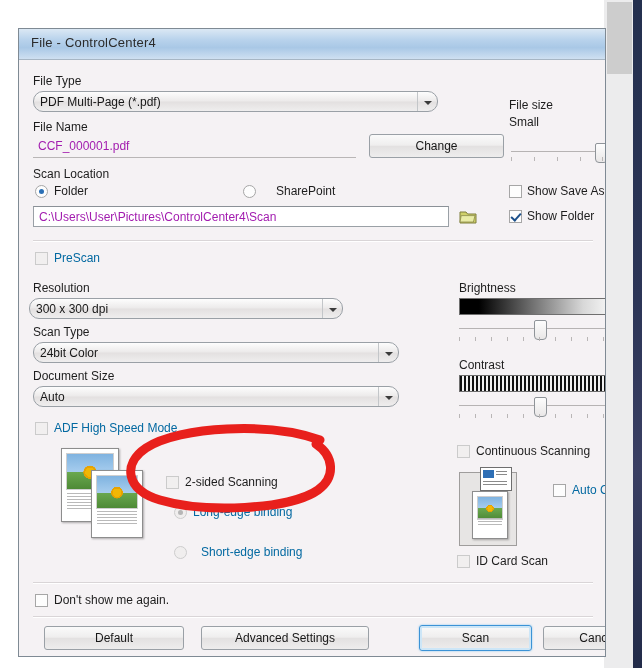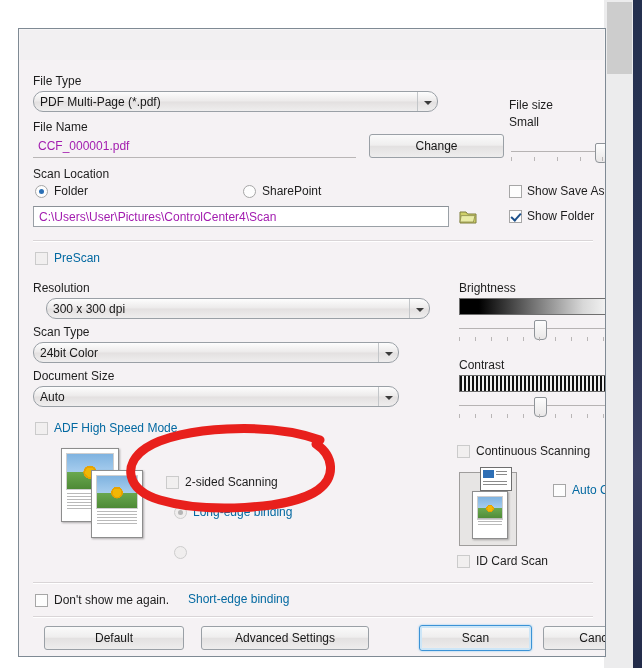--- a/index.html
+++ b/index.html
@@ -155,20 +155,23 @@
 
   <div class="bg-white"></div>
   <div class="bg-page">
     <div class="bg-scrollthumb" style="position:absolute;left:3px;top:2px;"></div>
   </div>
   <div class="bg-navy"></div>
   <div class="bg-bottom-white"></div>
 
   <div class="window">
 
+    <div class="titlebar">
+      <div class="title">File - ControlCenter4</div>
+    </div>
 
     <div class="client">
 
       <div class="lbl" style="left:14px; top:14px;">File Type</div>
       <div class="combo" style="left:14px; top:31px; width:405px;">
         <span class="val">PDF Multi-Page (*.pdf)</span>
         <span class="arrowbox"></span>
       </div>
 
       <div class="lbl" style="left:14px; top:60px;">File Name</div>
@@ -176,39 +179,39 @@
         <span class="val" style="top:2px;">CCF_000001.pdf</span>
       </div>
       <div class="btn" style="left:350px; top:74px; width:135px;">Change</div>
 
       <div class="lbl" style="left:14px; top:107px;">Scan Location</div>
 
       <div class="rb sel" style="left:16px; top:125px;"></div>
       <div class="lbl" style="left:35px; top:124px;">Folder</div>
 
       <div class="rb" style="left:224px; top:125px;"></div>
-      <div class="lbl" style="left:243px; top:124px;">SharePoint</div>
+      <div class="lbl" style="left:257px; top:124px;">SharePoint</div>
 
       <div class="textfield" style="left:14px; top:146px; width:416px;">
         <span class="val">C:\Users\User\Pictures\ControlCenter4\Scan</span>
       </div>
       <div class="folder-icon" style="left:440px; top:149px;">
         <svg width="18" height="15" viewBox="0 0 18 15">
           <path d="M1 3 L7 3 L8.6 5 L17 5 L17 14 L1 14 Z" fill="#cfd06a" stroke="#7e7e3c" stroke-width="1"></path>
           <path d="M2.2 6.6 L16 6.6 L14.4 13 L1 13 Z" fill="#e9eca6" stroke="#8a8a4a" stroke-width=".8"></path>
         </svg>
       </div>
 
       <div class="sep" style="left:14px; top:180px; width:560px;"></div>
 
       <div class="cb dim" style="left:16px; top:192px;"></div>
       <div class="lbl dim" style="left:35px; top:191px;">PreScan</div>
 
       <div class="lbl" style="left:14px; top:221px;">Resolution</div>
-      <div class="combo" style="left:27px; top:238px; width:384px;">
+      <div class="combo" style="left:10px; top:238px; width:314px;">
         <span class="val">300 x 300 dpi</span>
         <span class="arrowbox"></span>
       </div>
 
       <div class="lbl" style="left:14px; top:265px;">Scan Type</div>
       <div class="combo" style="left:14px; top:282px; width:366px;">
         <span class="val">24bit Color</span>
         <span class="arrowbox"></span>
       </div>
 
@@ -243,21 +246,21 @@
           </div>
       </div>
 
       <div class="cb dim" style="left:147px; top:416px;"></div>
       <div class="lbl" style="left:166px; top:415px;">2-sided Scanning</div>
 
       <div class="rb sel dim" style="left:155px; top:446px;"></div>
       <div class="lbl dim" style="left:174px; top:445px;">Long-edge binding</div>
 
       <div class="rb dim" style="left:155px; top:486px;"></div>
-      <div class="lbl dim" style="left:169px; top:485px;margin-top:47px;">Short-edge binding</div>
+      <div class="lbl dim" style="left:182px; top:485px;">Short-edge binding</div>
 
       <div class="sep" style="left:14px; top:522px; width:560px;"></div>
 
       <div class="cb" style="left:16px; top:534px;"></div>
       <div class="lbl" style="left:35px; top:533px;">Don't show me again.</div>
 
       <div class="sep" style="left:14px; top:556px; width:560px;"></div>
 
       <div class="btn" style="left:25px; top:566px; width:140px;">Default</div>
       <div class="btn" style="left:182px; top:566px; width:168px;">Advanced Settings</div>

